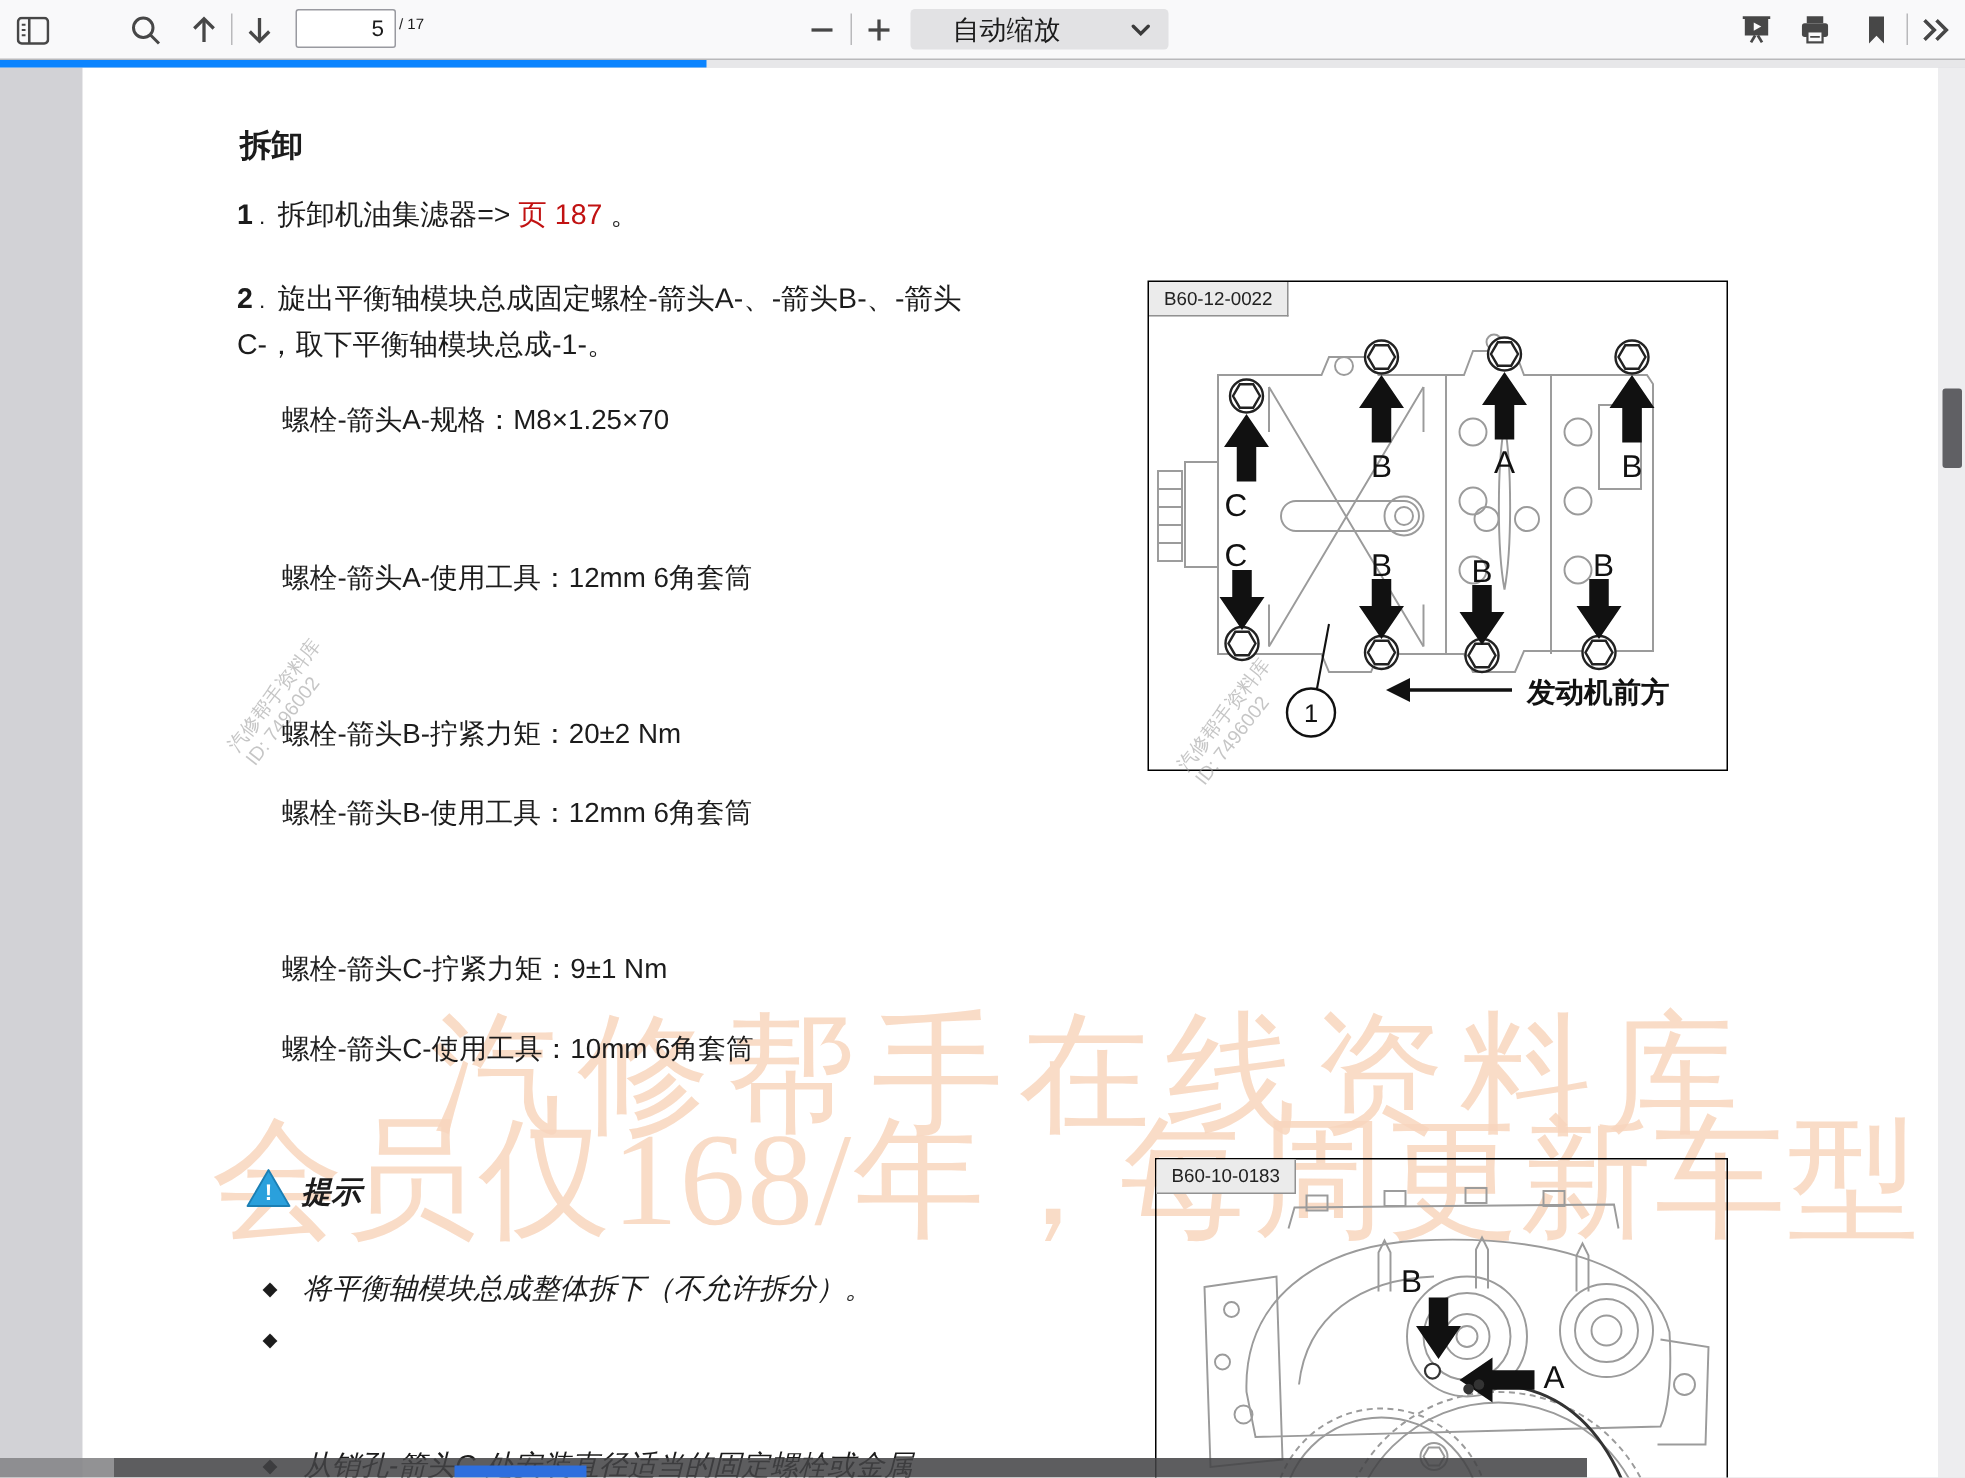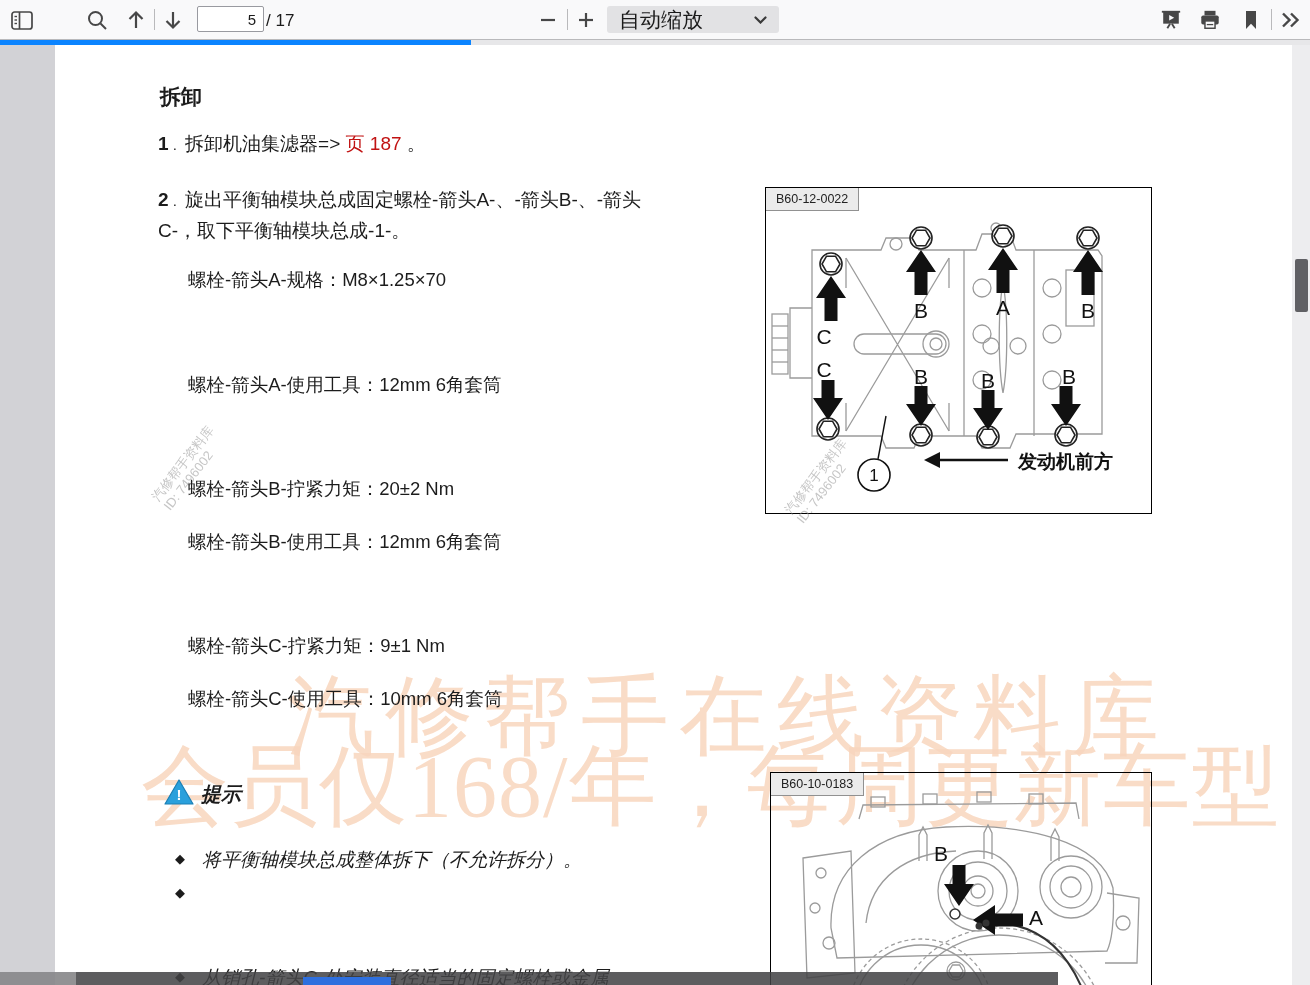--- a/index.html
+++ b/index.html
@@ -8,24 +8,24 @@
     background:#d2d2d6;font-family:"Liberation Sans",sans-serif;
   }
   
   .toolbar{position:absolute;top:0;left:0;right:0;height:39px;background:#f9f9fa;
     border-bottom:1px solid #b9b9bb;z-index:20;}
   .tbtn{position:absolute;top:7px;width:26px;height:26px;display:flex;align-items:center;
     justify-content:center;border-radius:3px;cursor:pointer;}
   .tdiv{position:absolute;top:9px;width:1px;height:21px;background:#b9b9bb;}
   .pageno{position:absolute;left:197px;top:6px;width:56px;height:24px;border:1px solid #999aa0;
     background:#fff;font-size:15px;text-align:right;padding:0 7px 0 2px;color:#1b1b1b;border-radius:2px;}
-  .pagetotal{position:absolute;left:266px;top:11px;font-size:17px;color:#1b1b1b;}
+  .pagetotal{position:absolute;left:266px;top:11px;font-size:10px;color:#1b1b1b;}
   .zoomsel{position:absolute;left:607px;top:6px;width:172px;height:27px;background:#e2e2e4;
     border-radius:3px;display:flex;align-items:center;cursor:pointer;}
-  .zoomsel span{font-size:21px;color:#1b1b1b;padding-left:12px;}
+  .zoomsel span{font-size:18px;color:#1b1b1b;padding-left:28px;}
   .zoomsel svg{position:absolute;right:12px;}
   
   .loadbar{position:absolute;top:40px;left:0;right:0;height:5px;background:#e7e7e9;z-index:20;}
   .loadbar-fill{height:100%;width:471px;background:#0b84ff;}
   
   .pdf-page{position:absolute;left:55px;top:45px;width:1237px;height:940px;background:#fff;z-index:1;}
   .wm1,.wm2{position:absolute;z-index:2;color:#f8d6be;font-family:"Liberation Serif",serif;
     white-space:nowrap;opacity:.85;pointer-events:none;}
   .wm1{left:232px;top:612px;font-size:88px;letter-spacing:10px;}
   .wm2{left:86px;top:682px;font-size:88px;letter-spacing:1px;}

